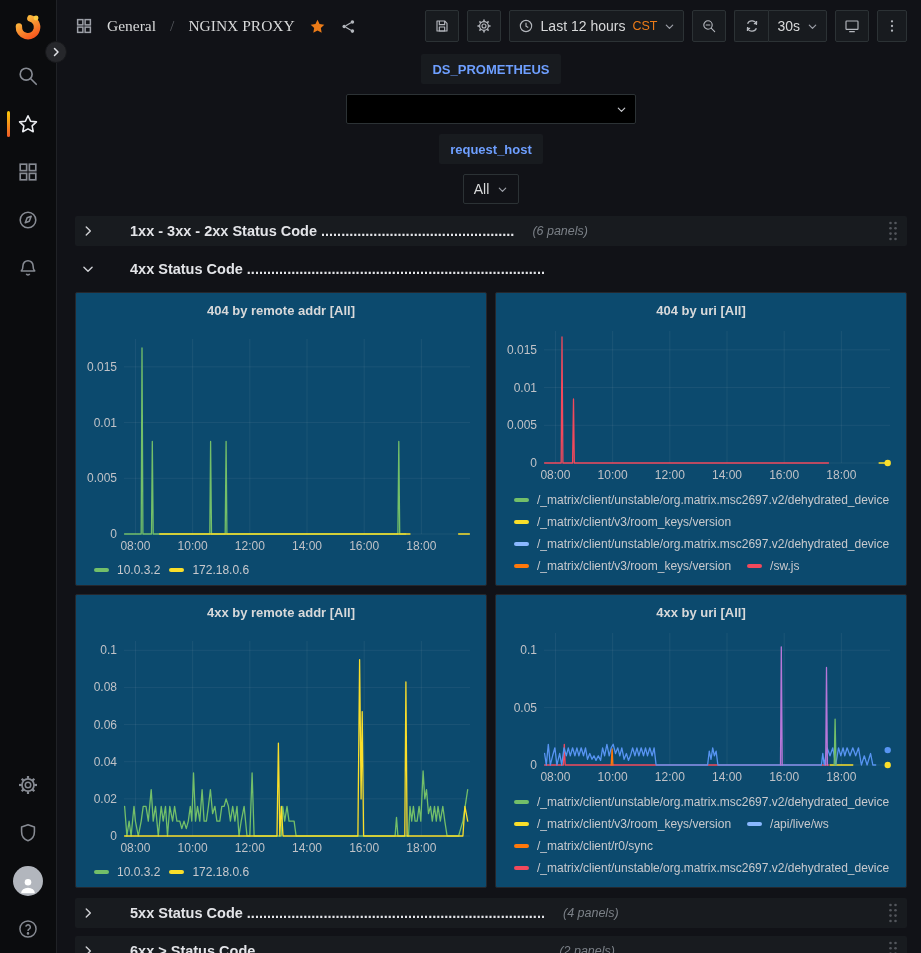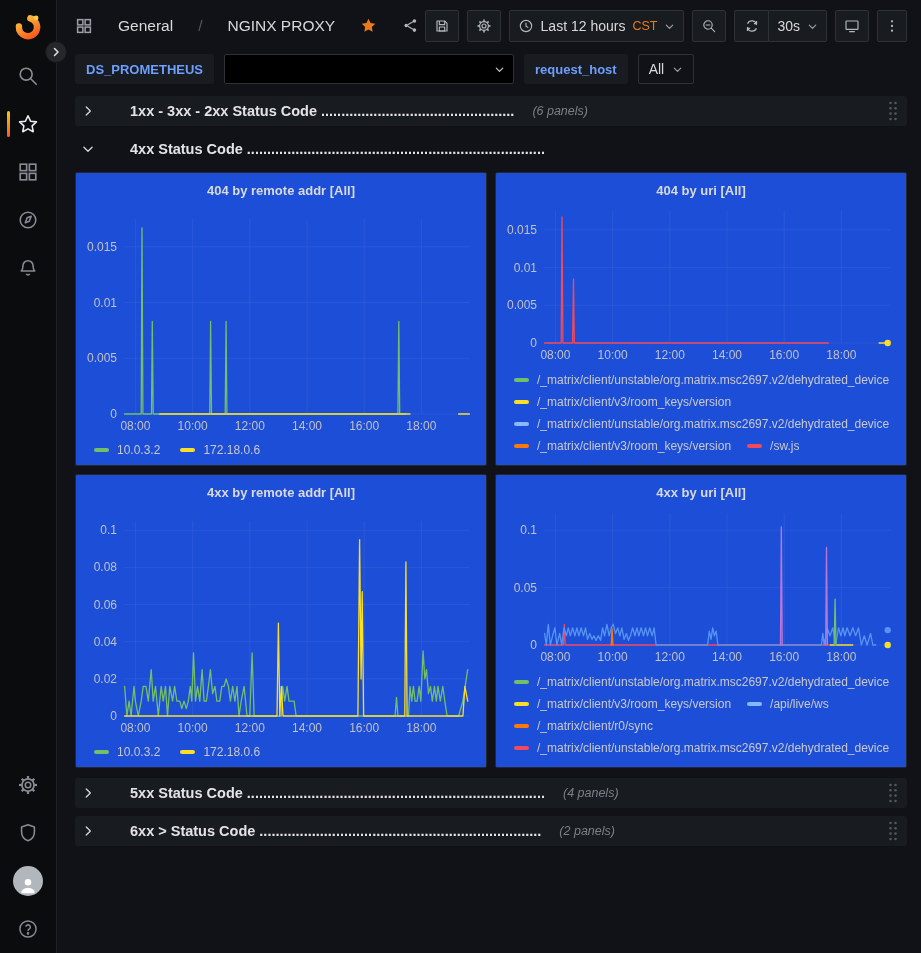--- a/index.html
+++ b/index.html
@@ -38,21 +38,21 @@
     position:absolute; left:45px; top:41px; width:22px; height:22px; border-radius:50%;
     background:#26272b; border:1px solid #17181b; color:#e0e1e5; z-index:9;
     display:flex; align-items:center; justify-content:center; cursor:pointer;
   }
   .expand-btn svg { width:12px; height:12px; }
 
   
   .main { position:absolute; left:57px; top:0; right:0; bottom:0; }
 
   .topbar { height:52px; display:flex; align-items:center; padding:0 14px 0 18px; }
-  .breadcrumb { display:flex; gap:25px; font-size:15.5px; color:#d8d9da; }
+  .breadcrumb { display:flex; align-items:center; gap:14px; font-size:15.5px; color:#d8d9da;font-family:Liberation Serif, serif; }
   .breadcrumb .crumb { cursor:pointer; }
   .breadcrumb .sep { color:#55585e; }
   .breadcrumb svg { width:18px; height:18px; color:#9da0a8; }
   .bc-star svg { width:17px; height:17px; color:#eb7b18; }
   .bc-share svg { width:17px; height:17px; color:#b4b7bd; }
   .bc-star, .bc-share { cursor:pointer; display:flex; }
 
   .topbar-actions { margin-left:auto; display:flex; align-items:center; gap:8px; }
   .tbtn {
     height:32px; min-width:34px; padding:0 8px; display:flex; align-items:center; justify-content:center;
@@ -61,21 +61,21 @@
   }
   .tbtn svg { width:16px; height:16px; }
   .tbtn .lbl { color:#d8d9da; }
   .tbtn .tz { color:#eb7b18; font-weight:400; font-size:12.5px; }
   .chev svg { width:11px; height:11px; color:#9da0a8; }
   .btn-group { display:flex; }
   .btn-group .tbtn:first-child { border-right:none; border-radius:2px 0 0 2px; }
   .btn-group .tbtn:last-child { border-radius:0 2px 2px 0;text-align:right; }
 
   
-  .submenu { display:flex; align-items:center; gap:10px; padding:2px 14px 10px 18px; }
+  .submenu { display:flex; align-items:center; gap:10px; padding:2px 14px 10px 18px;flex-direction:column; }
   .var-chip {
     height:30px; display:flex; align-items:center; padding:0 11px;
     background:#181b1f; border-radius:2px; color:#6e9fff; font-size:13px; font-weight:600; cursor:pointer;
   }
   .var-select-redacted {
     width:290px; height:30px; background:#000; border:1px solid #2c3235; border-radius:2px;
     display:flex; align-items:center; justify-content:flex-end; padding:0 8px; cursor:pointer;
   }
   .var-all {
     height:30px; display:flex; align-items:center; gap:8px; padding:0 10px;
@@ -96,29 +96,29 @@
     font-size:14.5px; font-weight:700; color:#e3e4e8; white-space:nowrap;
     overflow:hidden; max-width:560px;margin-left:28px;
   }
   .row-count { font-style:italic; font-size:12.5px; color:#7b8087; margin-left:18px; white-space:nowrap; }
   .row-handle { margin-left:auto; color:#53565c; display:flex; cursor:grab; }
   .row-handle svg { width:12px; height:22px; }
 
   
   .grid { display:grid; grid-template-columns:1fr 1fr; gap:8px; margin-bottom:10px; }
   .panel {
-    height:294px; background:#1d4ed8; border:1px solid #25272d; border-radius:2px;
+    height:294px; background:#0c4a6e; border:1px solid #25272d; border-radius:2px;
     padding:6px 8px; display:flex; flex-direction:column; overflow:hidden;
   }
   .panel-title {
     height:24px; line-height:24px; text-align:center; font-size:13px; font-weight:700;
     color:#d8d9da; cursor:pointer; white-space:nowrap; overflow:hidden;
   }
   .legend { display:flex; margin:auto 0 2px 10px; overflow:hidden; }
-  .legend.single { gap:20px; }
+  .legend.single { gap:9px; }
   .legend.wrap { flex-wrap:wrap; column-gap:16px; row-gap:8px; max-height:80px; margin-top:8px; }
   .legend-item { display:flex; align-items:center; gap:8px; white-space:nowrap; cursor:pointer; }
   .legend-dash { width:15px; height:4px; border-radius:2px; flex:0 0 auto; }
   .legend-label { font-size:12px; color:#c8c9cd;text-align:right; }
 </style>
 </head>
 <body>
 
 <div class="sidebar">
   <div class="logo-wrap">

